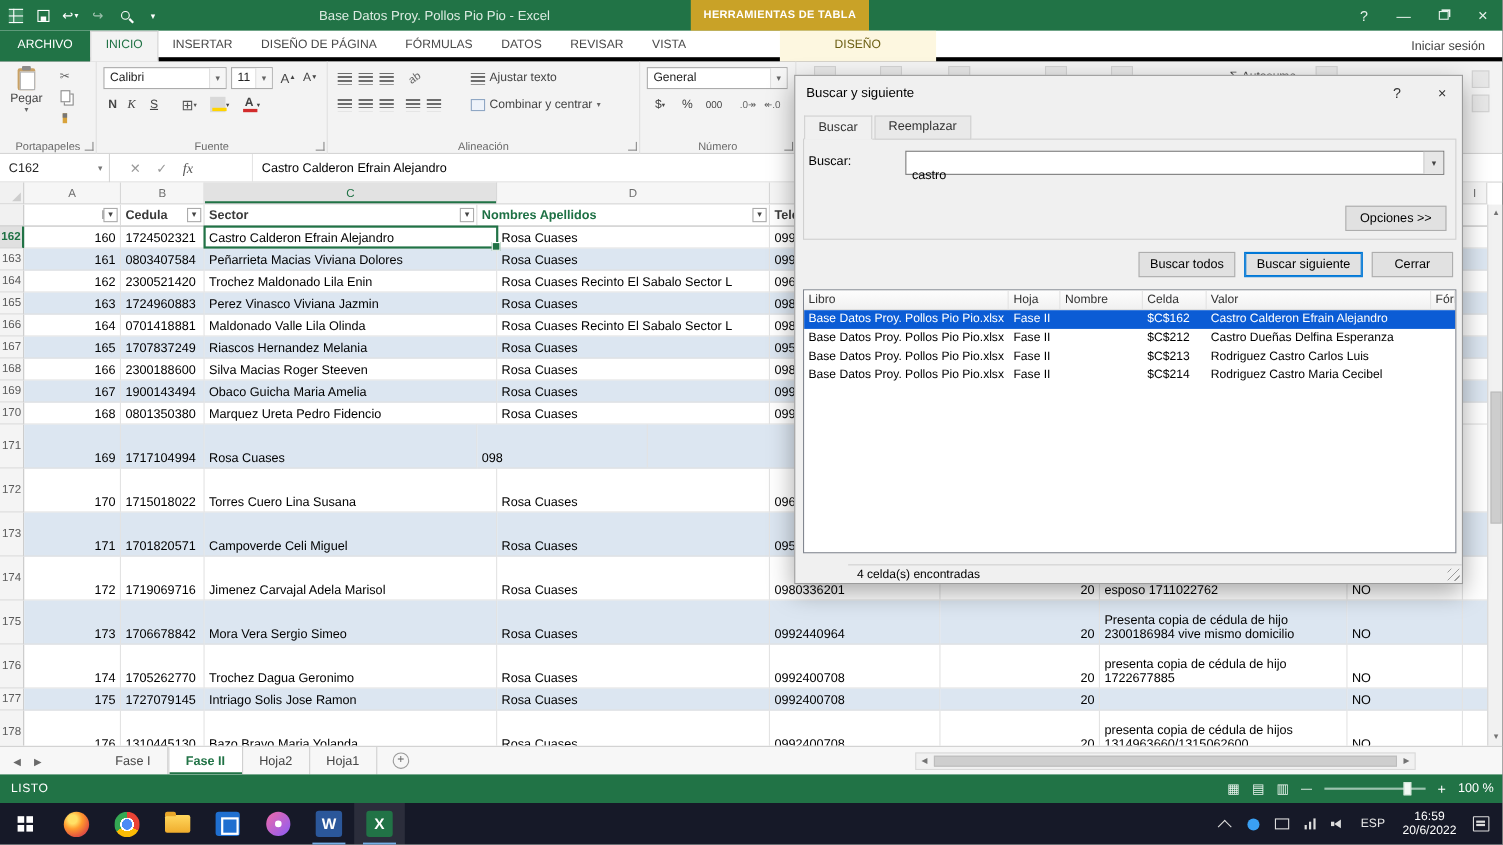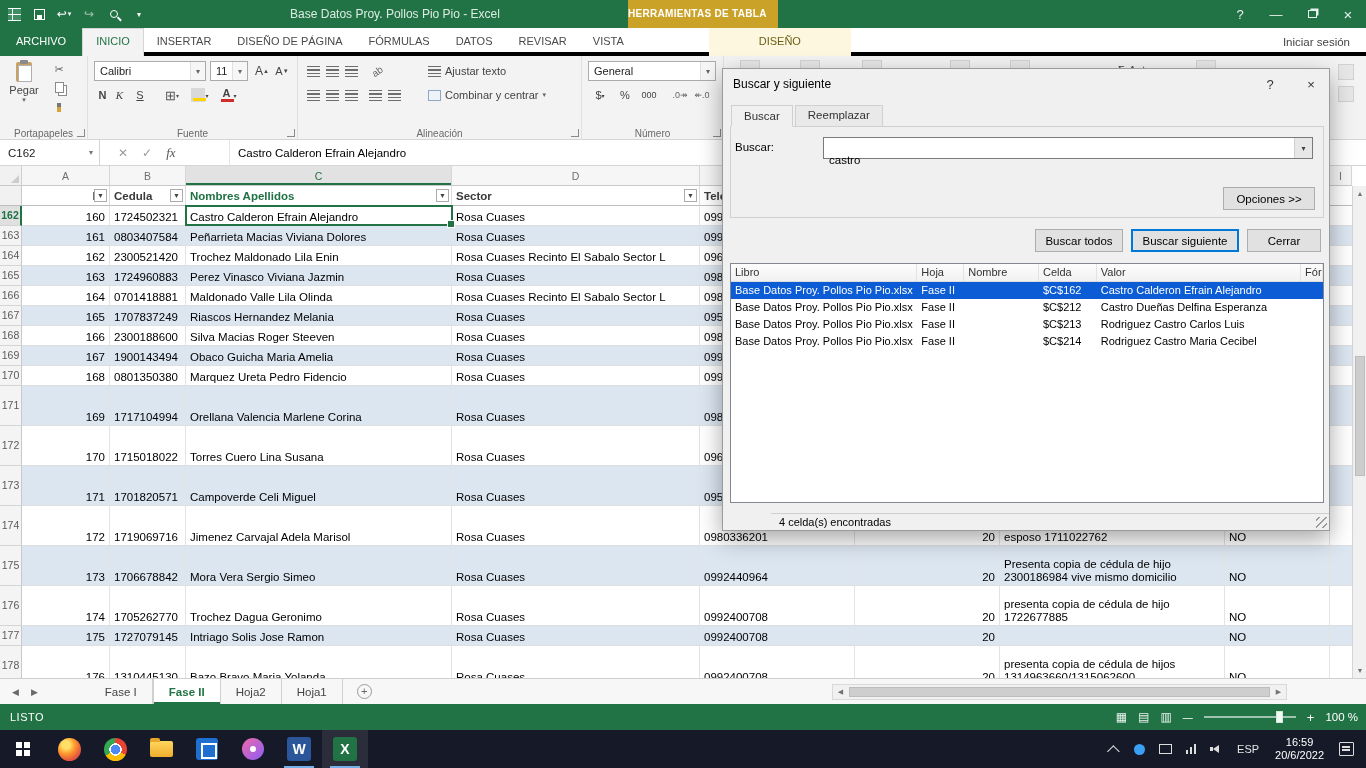--- a/index.html
+++ b/index.html
@@ -15,21 +15,21 @@
      linear-gradient(#fff,#fff) 0 0/13px 1px no-repeat,
      linear-gradient(#fff,#fff) 0 6px/13px 1px no-repeat,
      linear-gradient(#fff,#fff) 0 12px/13px 1px no-repeat,
      linear-gradient(#fff,#fff) 4px 0/1px 13px no-repeat,#3f8e63;}
   .floppy{width:11px;height:11px;border:1px solid #fff;position:relative;}
   .floppy:after{content:"";position:absolute;left:2px;bottom:0;width:5px;height:4px;background:#fff;}
   .mag{width:8px;height:8px;border:1.5px solid #fff;border-radius:50%;position:relative;}
   .mag:after{content:"";position:absolute;left:6px;top:7px;width:5px;height:1.5px;background:#fff;transform:rotate(45deg);}
   .ttext{position:absolute;left:230px;width:330px;top:0;height:28px;line-height:28px;text-align:center;
     font-size:12px;color:#dcebe2;white-space:nowrap;}
-  .ctxlab{position:absolute;left:628px;top:0;width:150px;height:28px;line-height:28px;
+  .ctxlab{position:absolute;left:628px;top:0;width:162px;height:28px;line-height:28px;text-align:center;
     background:#c9a227;color:#fff;font-size:10px;font-weight:bold;letter-spacing:.3px;}
   .winbtns{position:absolute;right:0;top:0;height:28px;display:flex;}
   .wbtn{width:36px;height:28px;display:flex;align-items:center;justify-content:center;font-size:13px;color:#e8f2ec;}
   .restico{width:9px;height:8px;border:1px solid #e8f2ec;box-shadow:2px -2px 0 -0.5px #e8f2ec;}
 
   
   .tabrow{position:absolute;left:0;top:28px;width:1366px;height:28px;background:#fff;border-bottom:4px solid #000000;}
   .rtabs{display:flex;height:28px;}
   .rtab{padding:0 13px;line-height:27px;font-size:11px;color:#494949;white-space:nowrap;}
   .rtab.file{background:#217346;color:#fff;padding:0 16px;}
@@ -388,26 +388,26 @@
     <div class="ghead">
       <div class="hgut"></div>
     <div class="hcell ca">
           <span>Nº</span>
           <span class="flt">▼</span>
         </div>
         <div class="hcell cb">
           <span>Cedula</span>
           <span class="flt">▼</span>
         </div>
+        <div class="hcell cd">
+          <span>Sector</span>
+          <span class="flt">▼</span>
+        </div>
         <div class="hcell cc accent">
           <span>Nombres Apellidos</span>
-          <span class="flt">▼</span>
-        </div>
-        <div class="hcell cd">
-          <span>Sector</span>
           <span class="flt">▼</span>
         </div>
         <div class="hcell ce">
           <span>Telefono</span>
           <span class="flt">▼</span>
         </div>
         <div class="hcell cf">
           <span></span>
         </div>
         <div class="hcell cg"><span></span></div>
@@ -524,21 +524,20 @@
           <div class="gcell ce">099</div>
           <div class="gcell cf"></div>
           <div class="gcell cg"></div>
           <div class="gcell ch"></div>
           <div class="gcell ci"></div>
         </div>
         <div class="grow tall band">
           <div class="gcell gut">171</div>
           <div class="gcell ca">169</div>
           <div class="gcell cb">1717104994</div>
-          <div class="gcell cc">Orellana Valencia Marlene Corina</div>
           <div class="gcell cd">Rosa Cuases</div>
           <div class="gcell ce">098</div>
           <div class="gcell cf"></div>
           <div class="gcell cg"></div>
           <div class="gcell ch"></div>
           <div class="gcell ci"></div>
         </div>
         <div class="grow tall">
           <div class="gcell gut">172</div>
           <div class="gcell ca">170</div>

